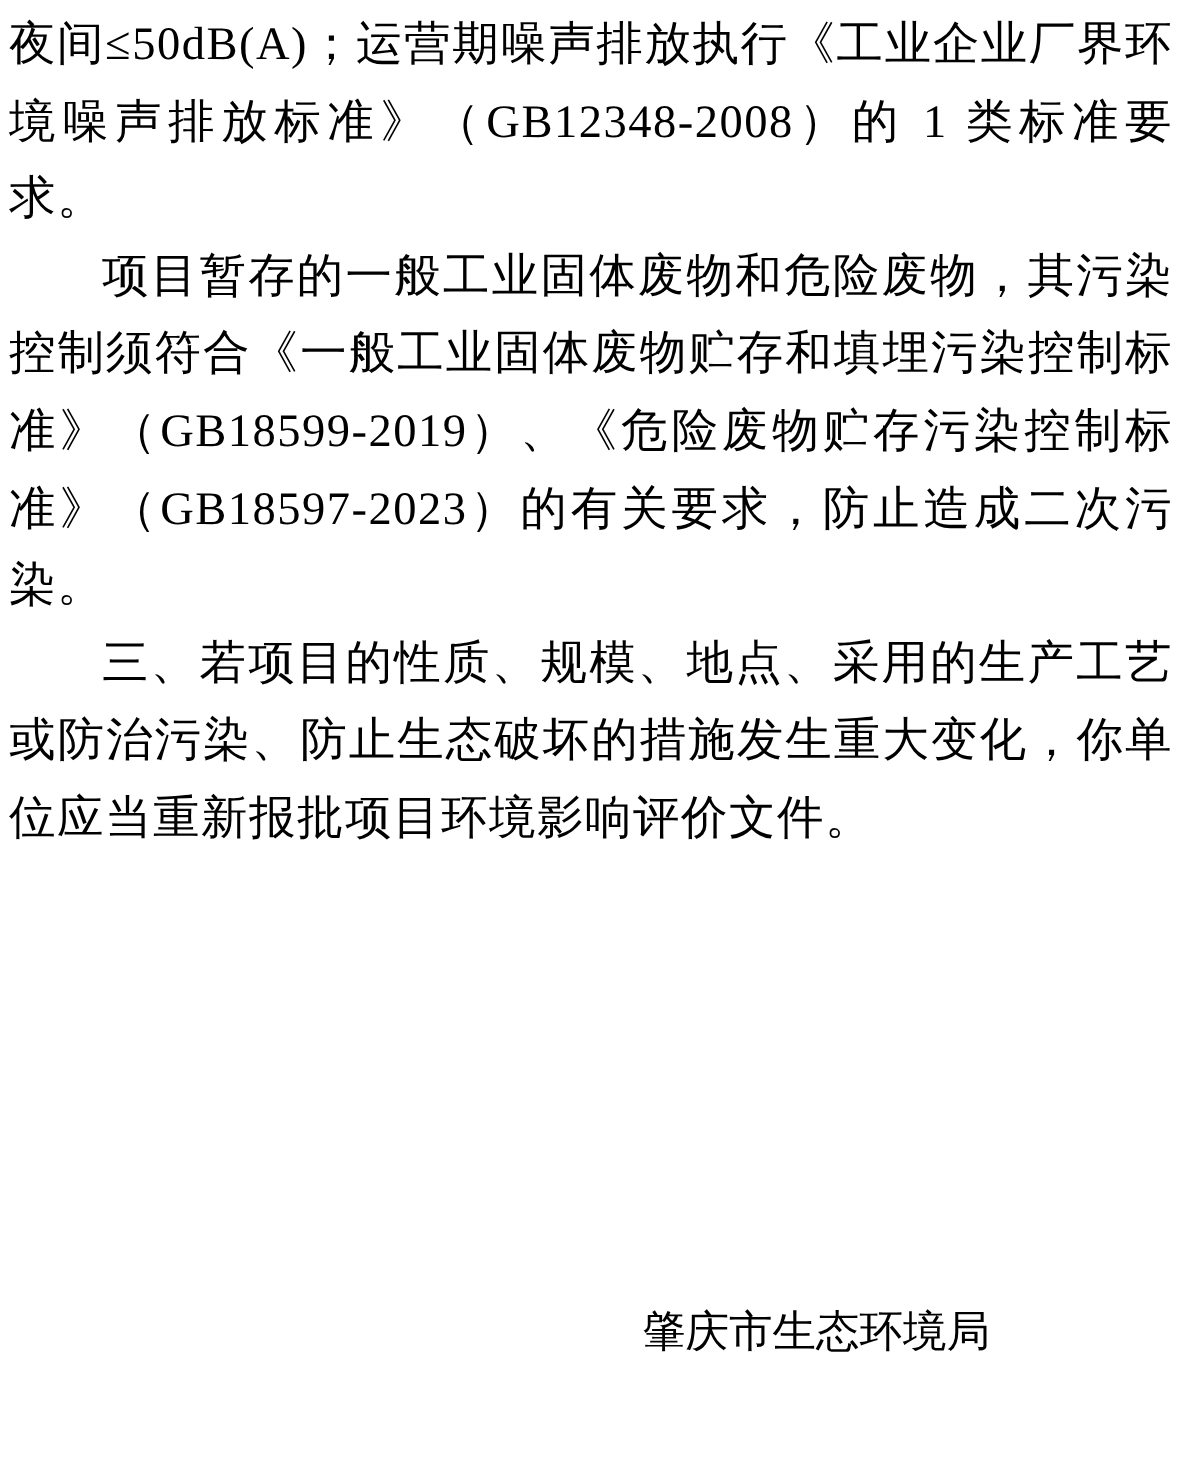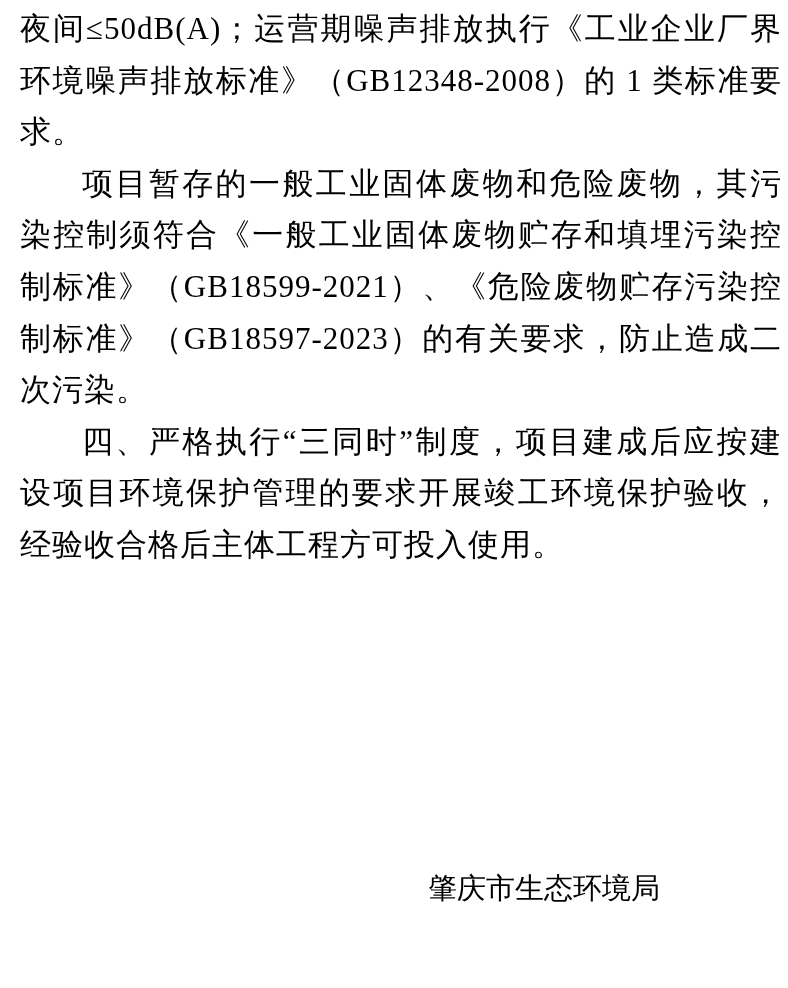--- a/index.html
+++ b/index.html
@@ -18,21 +18,20 @@
   }
   .body-text {
     position: absolute;
     top: 3px;
     left: 6px;
     right: 6px;
     font-size: 31px;
     line-height: 51.6px;
     letter-spacing: 1px;
     text-align: justify;
-    margin-left: 14px;
   }
   .body-text p {
     margin: 0;
     padding: 0;
     text-indent: 2em;
   }
   .body-text p.no-indent {
     text-indent: 0;
   }
   .signature-block {
@@ -52,21 +51,21 @@
     letter-spacing: 0;
   }
 </style>
 </head>
 <body>
 
 <div class="page">
 
   <div class="body-text">
     <p class="no-indent">夜间≤50dB(A)；运营期噪声排放执行《工业企业厂界环境噪声排放标准》（GB12348-2008）的 1 类标准要求。</p>
-    <p>项目暂存的一般工业固体废物和危险废物，其污染控制须符合《一般工业固体废物贮存和填埋污染控制标准》（GB18599-2021）、《危险废物贮存污染控制标准》（GB18597-2023）的有关要求，防止造成二次污染。</p>
-    <p>四、严格执行“三同时”制度，项目建成后应按建设项目环境保护管理的要求开展竣工环境保护验收，经验收合格后主体工程方可投入使用。</p>
+    <p>项目暂存的一般工业固体废物和危险废物，其污染控制须符合《一般工业固体废物贮存和填埋污染控制标准》（GB18599-2019）、《危险废物贮存污染控制标准》（GB18597-2023）的有关要求，防止造成二次污染。</p>
+    <p>三、若项目的性质、规模、地点、采用的生产工艺或防治污染、防止生态破坏的措施发生重大变化，你单位应当重新报批项目环境影响评价文件。</p>
   </div>
 
   <div class="signature-block">
     <div class="issuer">肇庆市生态环境局</div>
   </div>
 
 </div>
 
 </body></html>

